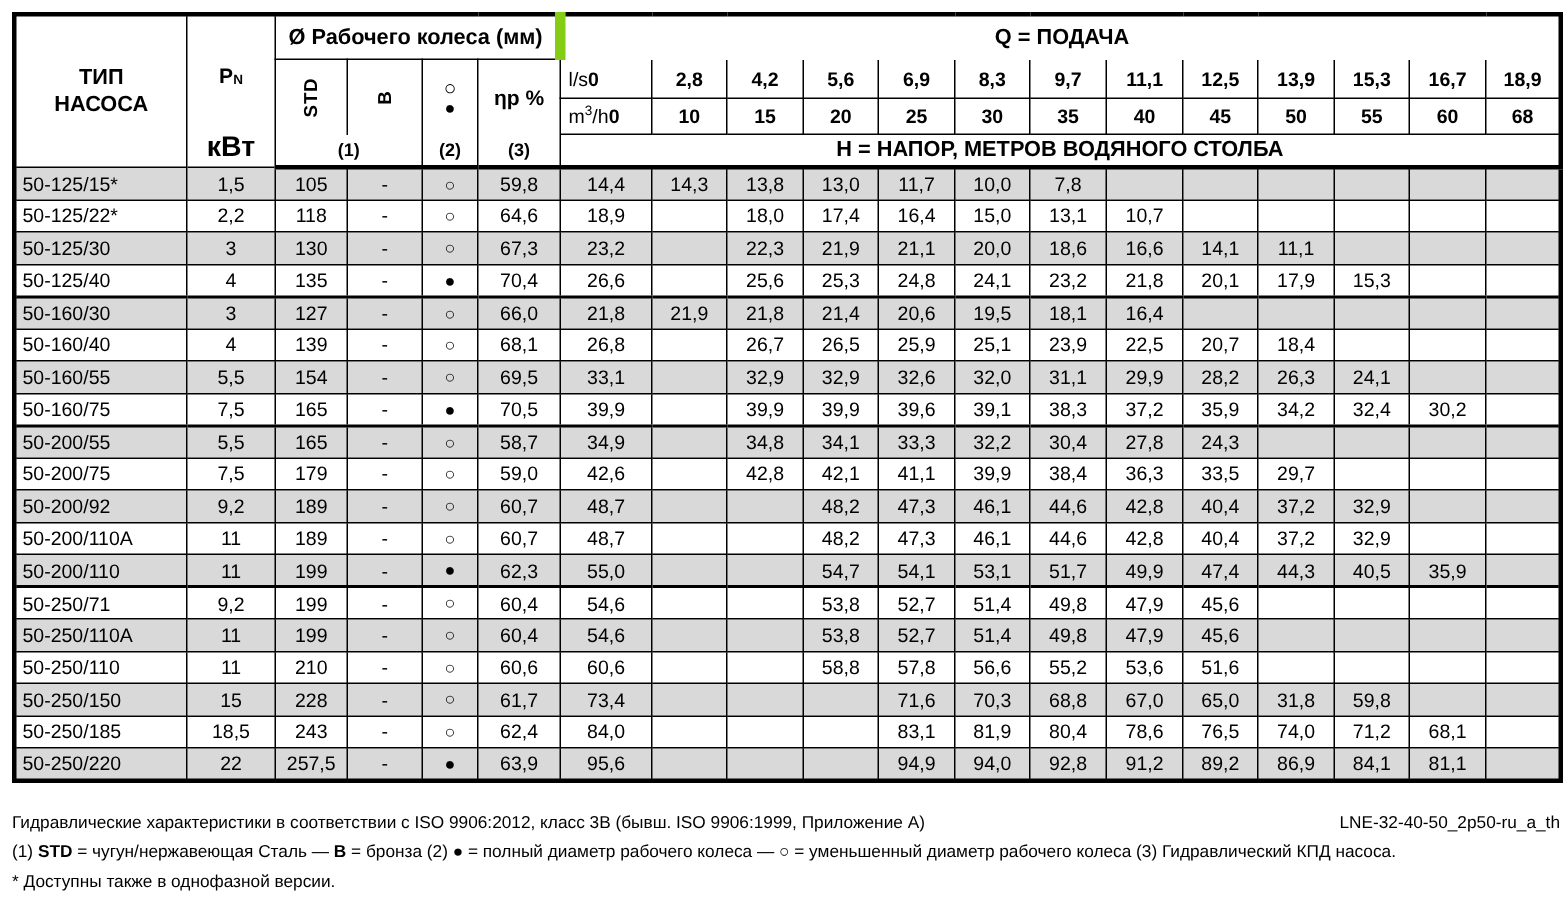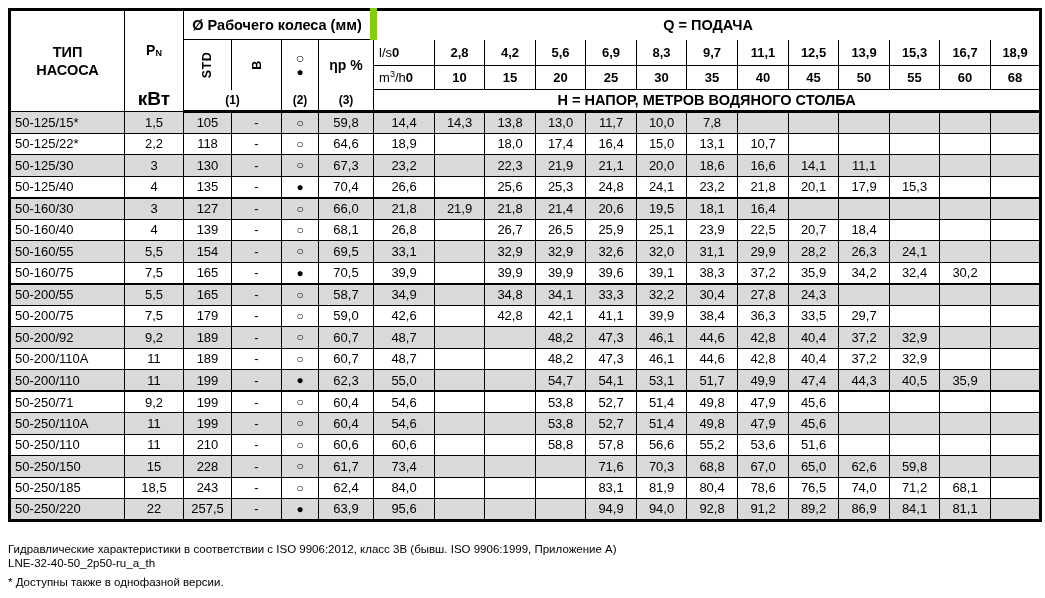--- a/index.html
+++ b/index.html
@@ -43,21 +43,21 @@
   tr.hdr-last > th { border-bottom:3px solid #000; }
   sup.s3 { font-size:9px; vertical-align:super; line-height:0; }
   
   tbody td { border:1px solid #000; height:21.5px; font-size:13px; }
   tbody td.c-type { text-align:left; padding-left:4px; }
   tbody td.c-sym  { font-size:12px; }
   tr.shade td { background:#d9d9d9; }
   tr.group-end td { border-bottom:2.5px solid #000; }
   
   .footer { position:absolute; left:8px; top:542px; width:1032px; font-size:11.5px; line-height:14px; }
-  .f-line1 { display:flex; justify-content:space-between; margin-bottom:5px;flex-direction:column; }
+  .f-line1 { display:flex; justify-content:space-between; margin-bottom:5px; }
   .f-line2 { margin-bottom:6px; }
   .f-line2 b { font-weight:bold; }
 </style>
 </head>
 <body>
 
 <div class="page">
 
   <table class="perf">
     <colgroup>
@@ -502,21 +502,21 @@
           <td>61,7</td>
           <td>73,4</td>
           <td></td>
           <td></td>
           <td></td>
           <td>71,6</td>
           <td>70,3</td>
           <td>68,8</td>
           <td>67,0</td>
           <td>65,0</td>
-          <td>62,6</td>
+          <td>31,8</td>
           <td>59,8</td>
           <td></td>
           <td></td>
         </tr>
         <tr>
           <td class="c-type">50-250/185</td>
           <td>18,5</td>
           <td>243</td>
           <td>-</td>
           <td class="c-sym">○</td>
@@ -557,16 +557,17 @@
           <td></td>
         </tr>
       </tbody>
   </table>
 
   <div class="footer">
     <div class="f-line1">
       <span>Гидравлические характеристики в соответствии с ISO 9906:2012, класс 3B (бывш. ISO 9906:1999, Приложение А)</span>
       <span>LNE-32-40-50_2p50-ru_a_th</span>
     </div>
+    <div class="f-line2"><span>(1) </span><b>STD</b><span> = чугун/нержавеющая Сталь — </span><b>В</b><span> = бронза (2) ● = полный диаметр рабочего колеса — ○ = уменьшенный диаметр рабочего колеса (3) Гидравлический КПД насоса.</span></div>
     <div class="f-line3">* Доступны также в однофазной версии.</div>
   </div>
 
 </div>
 
 </body></html>

